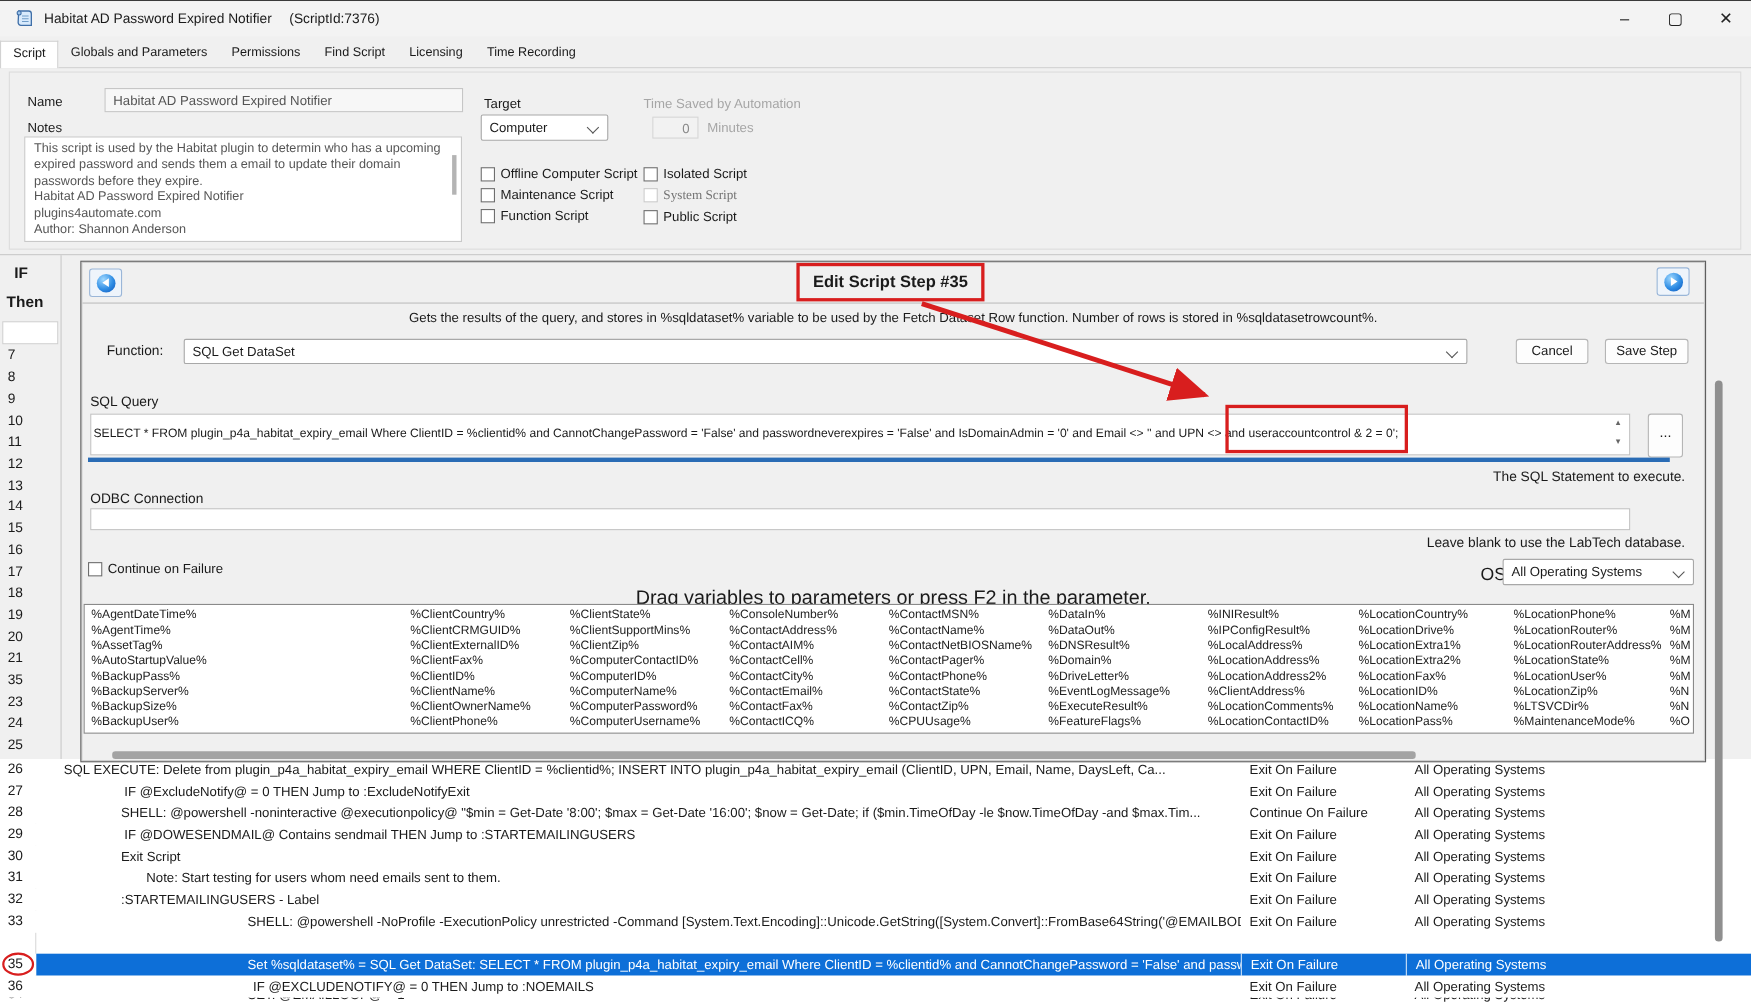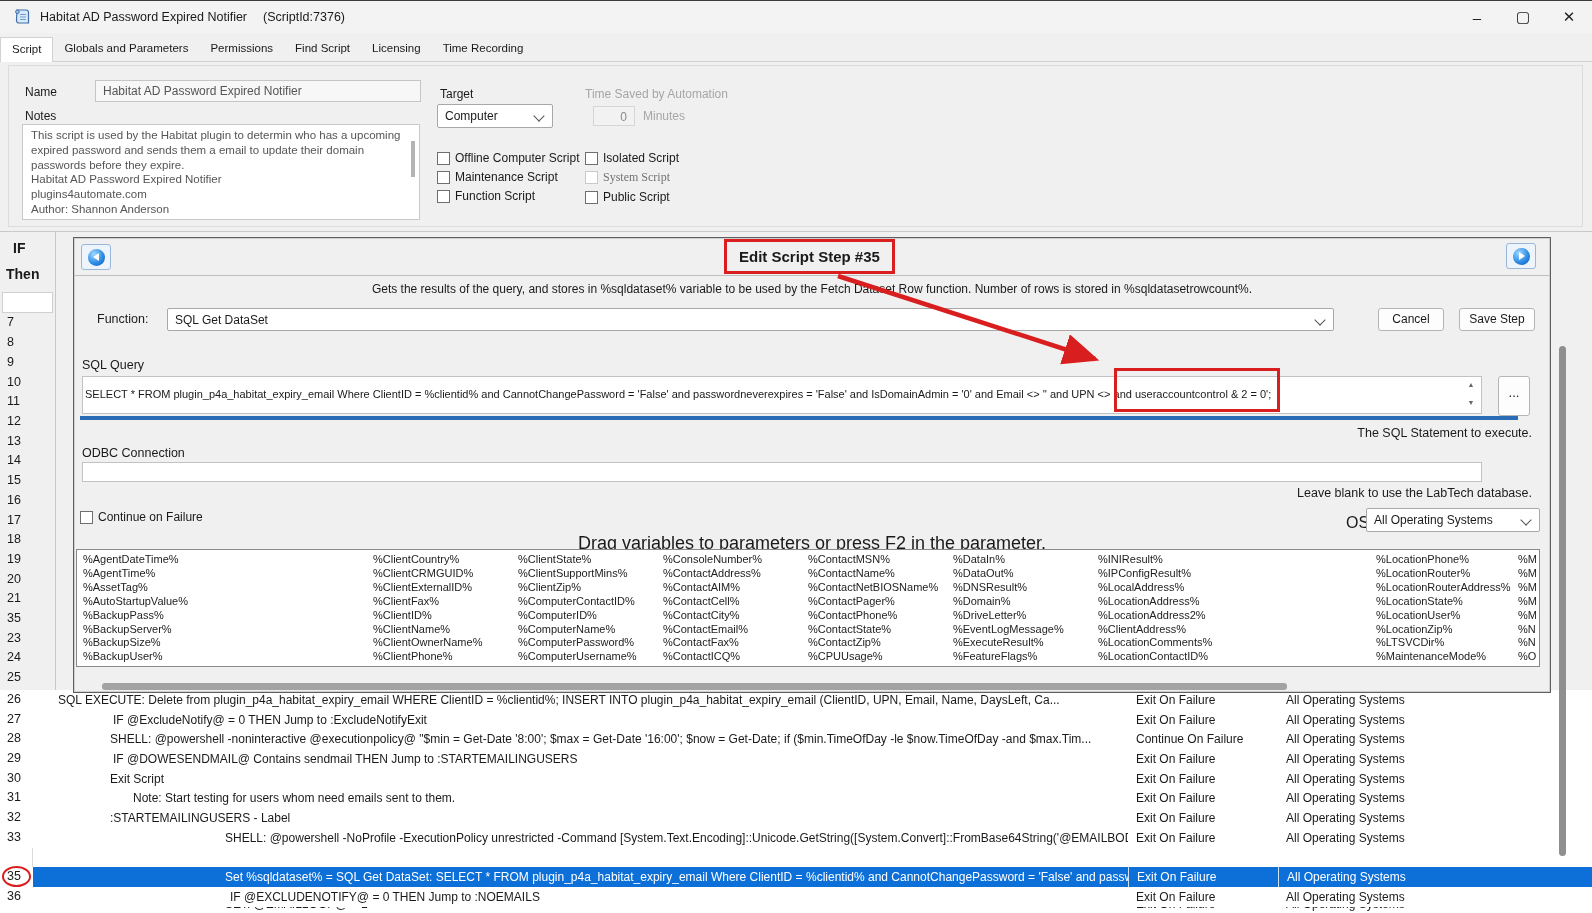--- a/index.html
+++ b/index.html
@@ -395,20 +395,30 @@
         <div class="var-col" style="left: 1021px;">
           <span class="var-item">%INIResult%</span>
           <span class="var-item">%IPConfigResult%</span>
           <span class="var-item">%LocalAddress%</span>
           <span class="var-item">%LocationAddress%</span>
           <span class="var-item">%LocationAddress2%</span>
           <span class="var-item">%ClientAddress%</span>
           <span class="var-item">%LocationComments%</span>
           <span class="var-item">%LocationContactID%</span>
         </div>
+        <div class="var-col" style="left: 1158px;">
+          <span class="var-item">%LocationCountry%</span>
+          <span class="var-item">%LocationDrive%</span>
+          <span class="var-item">%LocationExtra1%</span>
+          <span class="var-item">%LocationExtra2%</span>
+          <span class="var-item">%LocationFax%</span>
+          <span class="var-item">%LocationID%</span>
+          <span class="var-item">%LocationName%</span>
+          <span class="var-item">%LocationPass%</span>
+        </div>
         <div class="var-col" style="left: 1299px;">
           <span class="var-item">%LocationPhone%</span>
           <span class="var-item">%LocationRouter%</span>
           <span class="var-item">%LocationRouterAddress%</span>
           <span class="var-item">%LocationState%</span>
           <span class="var-item">%LocationUser%</span>
           <span class="var-item">%LocationZip%</span>
           <span class="var-item">%LTSVCDir%</span>
           <span class="var-item">%MaintenanceMode%</span>
         </div>

